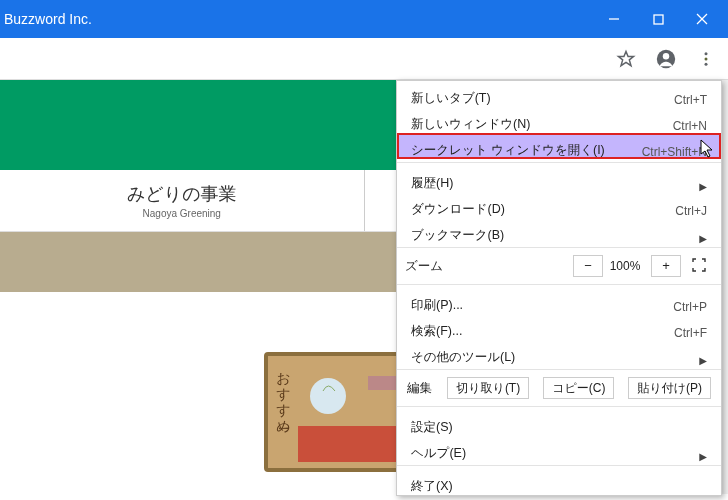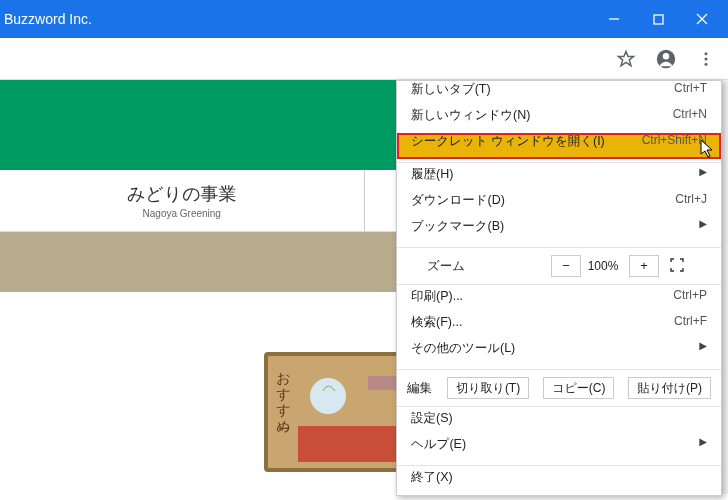--- a/index.html
+++ b/index.html
@@ -15,28 +15,28 @@
 .navitem{flex:1;border-right:1px solid #ccc;display:flex;flex-direction:column;align-items:center;justify-content:center}
 .navitem:last-child{border-right:none}
 .jp{font-size:18px;font-family:"Yu Mincho","MS Mincho",serif;color:#333}
 .en{font-size:10px;color:#666;margin-top:2px}
 .tanband{height:60px;background:#b8ac8f}
 .whitegap{height:60px;background:#fff}
 .promo{height:150px;display:flex;justify-content:center;align-items:flex-start}
 .promo-img{width:200px;height:120px;background:#c9a570;border:4px solid #8b6f3e;border-radius:4px;position:relative;overflow:hidden}
 .promo-txt{position:absolute;left:6px;top:6px;writing-mode:vertical-rl;font-size:14px;color:#5a3a1a;font-family:"Yu Mincho",serif}
 .menu{position:absolute;top:80px;right:6px;width:326px;background:#fff;border:1px solid #ccc;box-shadow:2px 2px 6px rgba(0,0,0,.3);font-size:12.5px;color:#222}
-.mrow{height:26px;display:flex;align-items:flex-start;padding:0 14px;position:relative}
-.mrow.hov{background:#eab308}
+.mrow{height:26px;display:flex;align-items:flex-end;padding:0 14px;position:relative}
+.mrow.hov{background:#c4b5fd}
 .mrow.hov::after{content:"";position:absolute;left:0;right:0;top:0;bottom:0;border:2px solid #d22;pointer-events:none}
 .mlabel{flex:1}
 .mshort{color:#555;font-size:12px}
 .arrow{color:#444;font-size:10px}
 .sep{height:1px;background:#e3e3e3;margin:3px 0}
-.zoomrow{height:30px;display:flex;align-items:center;padding:0 30px}
+.zoomrow{height:30px;display:flex;align-items:center;padding:0 8px}
 .zlabel{flex:1}
 .zbtn{width:30px;text-align:center;border:1px solid #ccc;height:22px;line-height:20px;margin-left:4px;font-size:13px}
 .zpct{width:44px;text-align:center;font-size:12px}
 .full{width:28px;text-align:center;font-size:13px;margin-left:4px}
 .editrow{height:30px;display:flex;align-items:center;padding:0 10px;gap:14px}
 .editbtn{border:1px solid #ccc;height:22px;padding:0 8px;line-height:20px;font-size:12px}
 .scrollbar{position:absolute;top:80px;right:0;width:6px;bottom:6px;background:#f0f0f0}
 .cursor{position:absolute;top:139px;right:12px;font-size:14px;pointer-events:none;z-index:99}
 </style>
 </head>

